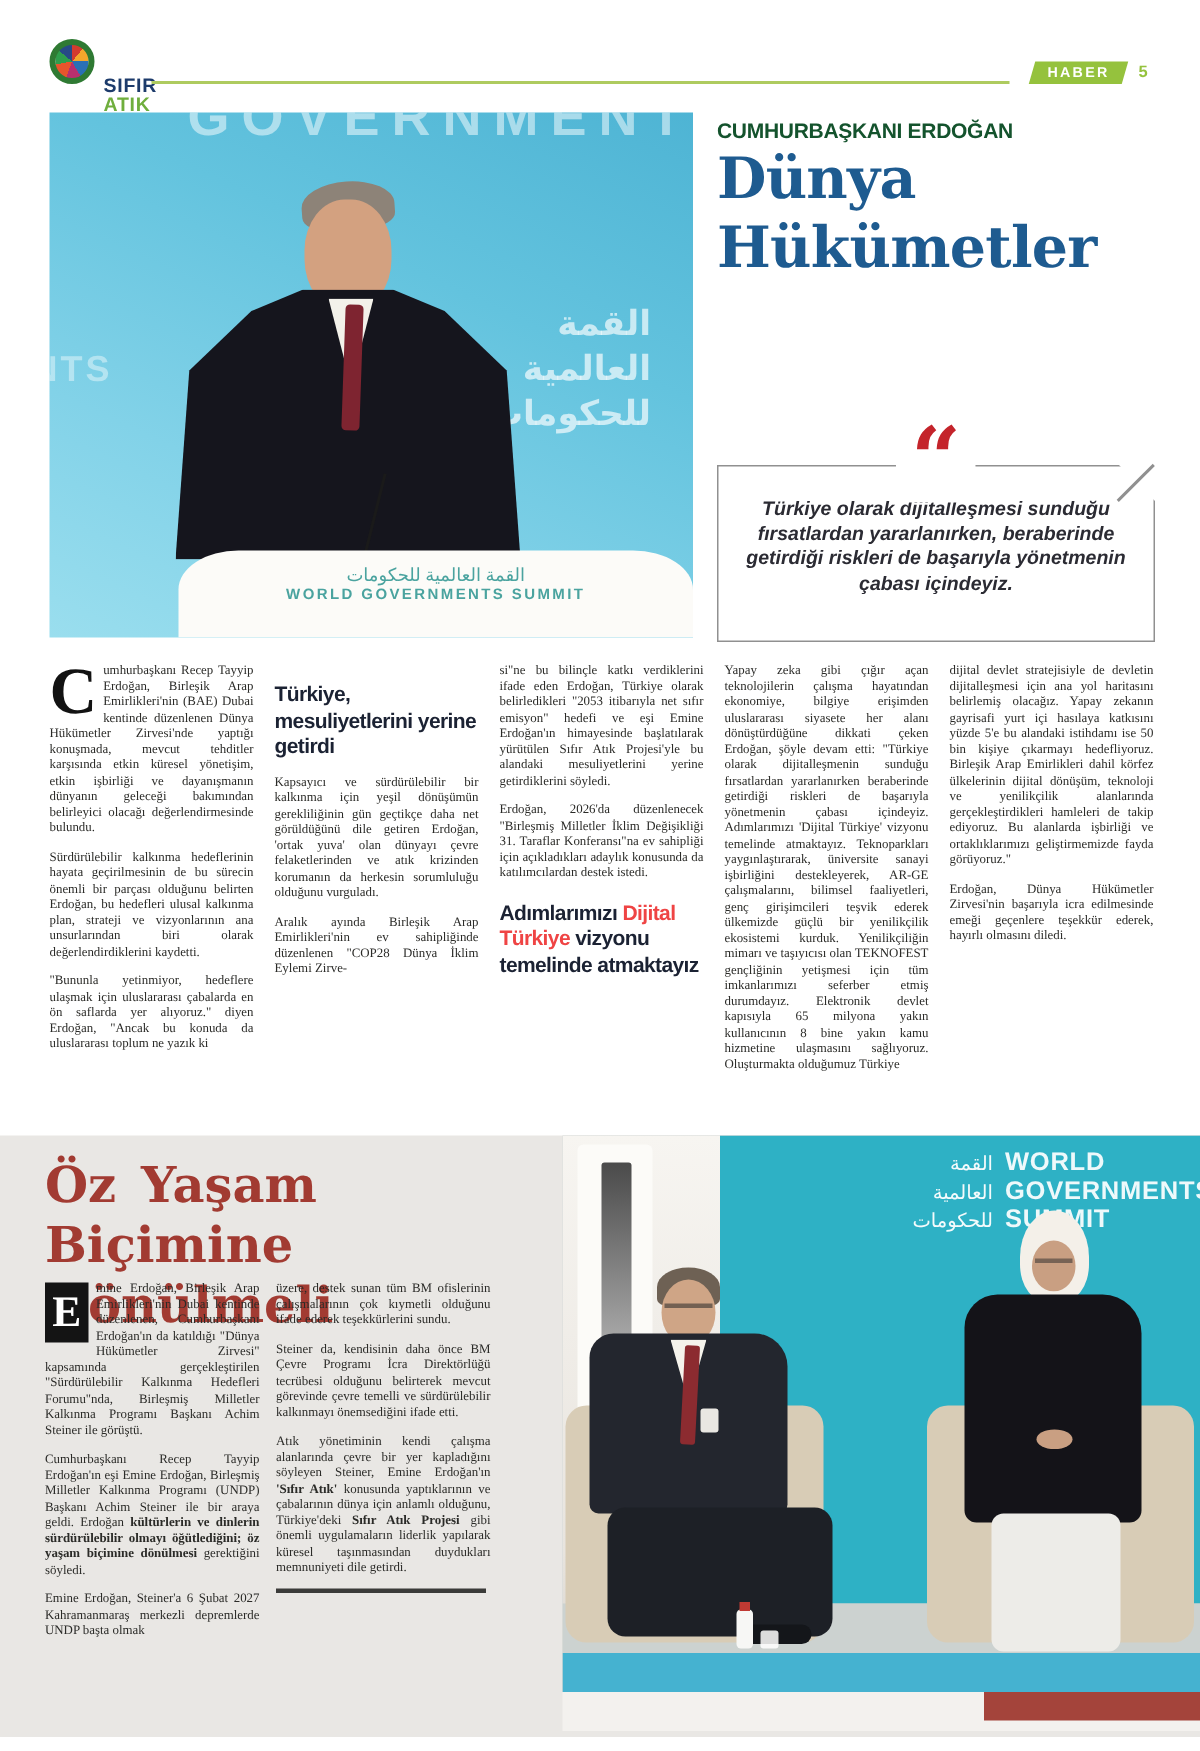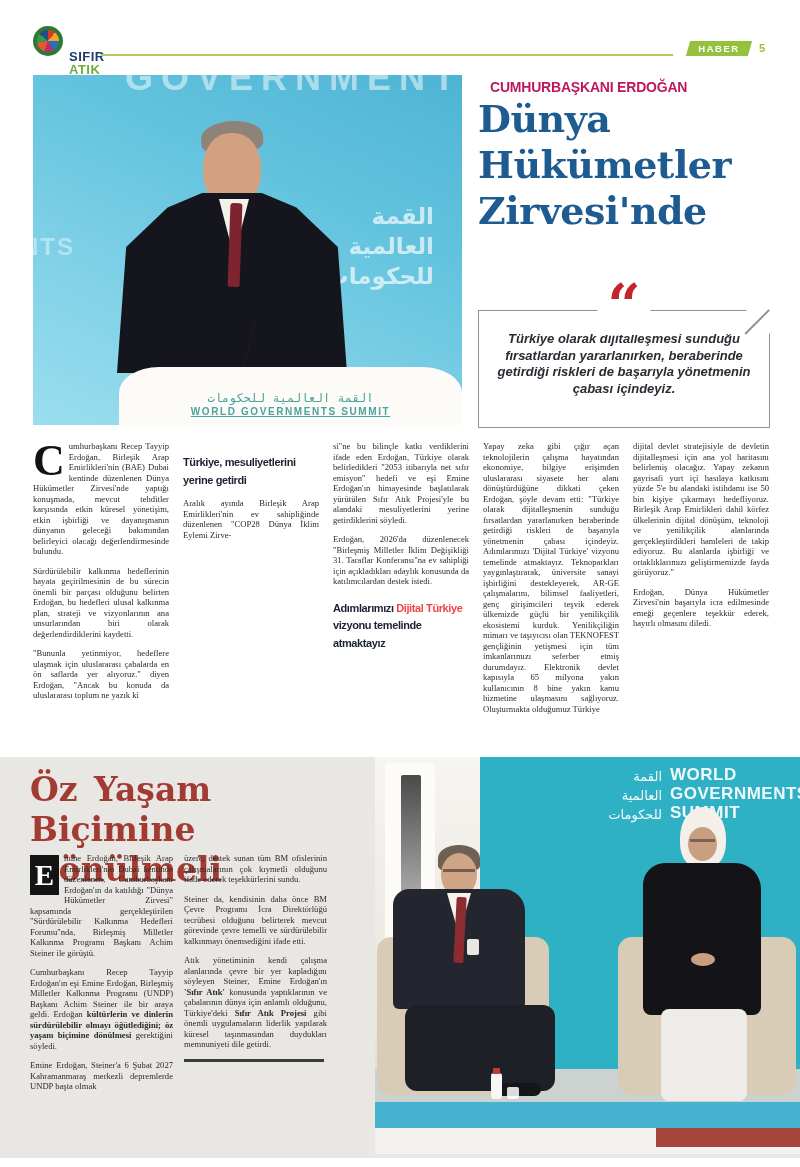--- a/index.html
+++ b/index.html
@@ -29,44 +29,44 @@
     font-weight:bold;font-size:23px;line-height:30px;color:rgba(255,255,255,.66);}
   .hair1{left:168px;top:46px;width:62px;height:32px;background:#8d8378;border-radius:50% 50% 30% 30%;transform:rotate(-4deg);}
   .face1{left:170px;top:58px;width:58px;height:74px;background:#d3a180;border-radius:46%;}
   .suit1{left:84px;top:118px;width:230px;height:180px;background:#15151d;
     clip-path:polygon(37% 0,63% 0,78% 8%,96% 30%,100% 100%,0 100%,4% 30%,22% 8%);}
   .shirt1{left:186px;top:124px;width:30px;height:58px;background:#f3f1ea;clip-path:polygon(0 0,100% 0,50% 100%);}
   .tie1{left:196px;top:128px;width:12px;height:84px;background:#7e2430;border-radius:3px;transform:rotate(2deg);}
   .mic1{left:216px;top:240px;width:2px;height:56px;background:#1a1a1a;transform:rotate(14deg);}
   .podium{left:86px;top:292px;width:343px;height:58px;background:#fcfbf8;
     border-radius:40px 40px 0 0 / 26px 26px 0 0;text-align:center;}
-  .podium .ar{margin-top:24px;font-family:Liberation Mono, monospace;font-size:12px;color:#4aa39f;}
+  .podium .ar{margin-top:9px;font-family:Liberation Serif, serif;font-size:12px;color:#4aa39f;}
   .podium .en{font-family:"Liberation Sans",sans-serif;font-weight:bold;font-size:10px;
-    letter-spacing:1.6px;color:#4aa39f;text-decoration:underline;}
-  
-  .kicker{left:490px;top:79px;width:292px;font-family:"Liberation Sans",sans-serif;font-weight:800;
-    font-size:14px;letter-spacing:-.2px;color:#be185d;}
+    letter-spacing:1.6px;color:#4aa39f;}
+  
+  .kicker{left:478px;top:79px;width:292px;font-family:"Liberation Sans",sans-serif;font-weight:800;
+    font-size:14px;letter-spacing:-.2px;color:#14532d;}
   .headline{left:478px;top:96px;width:300px;font-family:"DejaVu Serif",serif;font-weight:bold;
     font-size:38px;line-height:46px;letter-spacing:-.5px;color:#1e5b90;}
   .qbox{left:478px;top:310px;width:292px;height:118px;border:1.5px solid #909090;box-sizing:border-box;background:#fff;}
   .qcut-tri{position:absolute;top:-2px;right:-2px;width:0;height:0;
     border-top:26px solid #fff;border-left:26px solid transparent;}
   .qcut-line{position:absolute;top:10px;right:-5px;width:34px;height:1.5px;background:#909090;transform:rotate(-45deg);}
   .qmark{position:absolute;top:-34px;left:50%;transform:translateX(-50%);background:#fff;padding:0 10px;
     font-family:"DejaVu Serif",serif;font-weight:bold;font-size:58px;line-height:58px;color:#c4242b;}
   .qtext{padding:20px 18px 0;font-family:"Liberation Sans",sans-serif;font-weight:bold;font-style:italic;
     font-size:13px;line-height:16.5px;text-align:center;color:#2b2b33;}
   
   .cols{left:33px;top:441px;width:737px;height:316px;display:flex;gap:14px;overflow:hidden;}
   .col{width:136px;flex:none;font-size:8.6px;line-height:10.5px;text-align:justify;color:#2b2b28;}
   .col p{margin:0 0 9px 0;}
   .dropcap{float:left;font-weight:bold;color:#121212;font-size:44px;line-height:36px;margin:2px 4px 0 0;}
   .dropcap-box{float:left;background:#141414;color:#fff;font-weight:bold;font-size:29px;line-height:40px;
     width:29px;height:40px;text-align:center;margin:2px 5px 2px 0;}
-  .subhead{font-family:"Liberation Sans",sans-serif;font-weight:800;font-size:11px;line-height:17.5px;
+  .subhead{font-family:"Liberation Sans",sans-serif;font-weight:800;font-size:14px;line-height:17.5px;
     letter-spacing:-.4px;color:#1b2233;text-align:left;margin:13px 0 9px 0;}
   .subhead .red{color:#ef4444;text-align:center;}
   
   .bottom{left:0;top:757px;width:800px;height:401px;background:#e9e7e4;}
   .bh{left:30px;top:13px;width:352px;font-family:"DejaVu Serif",serif;font-weight:bold;
     font-size:33px;line-height:40px;word-spacing:5px;color:#a23b32;}
   .bcols{left:30px;top:96px;width:300px;display:flex;gap:11px;}
   .bcol{width:143px;flex:none;font-size:8.6px;line-height:10.5px;text-align:justify;color:#2b2b28;}
   .bcol p{margin:0 0 9px 0;}
   .endrule{width:140px;border-top:3px solid #3b3b39;margin-top:2px;}
@@ -139,38 +139,38 @@
     <div class="abs podium">
       <div class="ar">القمة العالمية للحكومات</div>
       <div class="en">WORLD GOVERNMENTS SUMMIT</div>
     </div>
   </div>
 
   <div class="abs kicker">CUMHURBAŞKANI ERDOĞAN</div>
   <div class="abs headline">
     <div>Dünya</div>
     <div>Hükümetler</div>
-    <div>Zirvesi'nde</div>
   </div>
 
   <div class="abs qbox">
     <div class="qcut-tri"></div>
     <div class="qcut-line"></div>
     <div class="qmark">“</div>
     <div class="qtext">Türkiye olarak dijitalleşmesi sunduğu fırsatlardan yararlanırken, beraberinde getirdiği riskleri de başarıyla yönetmenin çabası içindeyiz.</div>
   </div>
 
   <div class="abs cols">
     <div class="col">
       <p><span class="dropcap">C</span><span>umhurbaşkanı Recep Tayyip Erdoğan, Birleşik Arap Emirlikleri'nin (BAE) Dubai kentinde düzenlenen Dünya Hükümetler Zirvesi'nde yaptığı konuşmada, mevcut tehditler karşısında etkin küresel yönetişim, etkin işbirliği ve dayanışmanın dünyanın geleceği bakımından belirleyici olacağı değerlendirmesinde bulundu.</span></p>
       <p>Sürdürülebilir kalkınma hedeflerinin hayata geçirilmesinin de bu sürecin önemli bir parçası olduğunu belirten Erdoğan, bu hedefleri ulusal kalkınma plan, strateji ve vizyonlarının ana unsurlarından biri olarak değerlendirdiklerini kaydetti.</p>
       <p>"Bununla yetinmiyor, hedeflere ulaşmak için uluslararası çabalarda en ön saflarda yer alıyoruz." diyen Erdoğan, "Ancak bu konuda da uluslararası toplum ne yazık ki</p>
     </div>
     <div class="col">
       <div class="subhead">Türkiye, mesuliyetlerini yerine getirdi</div>
+      <p>Kapsayıcı ve sürdürülebilir bir kalkınma için yeşil dönüşümün gerekliliğinin gün geçtikçe daha net görüldüğünü dile getiren Erdoğan, 'ortak yuva' olan dünyayı çevre felaketlerinden ve atık krizinden korumanın da herkesin sorumluluğu olduğunu vurguladı.</p>
       <p>Aralık ayında Birleşik Arap Emirlikleri'nin ev sahipliğinde düzenlenen "COP28 Dünya İklim Eylemi Zirve-</p>
     </div>
     <div class="col">
       <p>si"ne bu bilinçle katkı verdiklerini ifade eden Erdoğan, Türkiye olarak belirledikleri "2053 itibarıyla net sıfır emisyon" hedefi ve eşi Emine Erdoğan'ın himayesinde başlatılarak yürütülen Sıfır Atık Projesi'yle bu alandaki mesuliyetlerini yerine getirdiklerini söyledi.</p>
       <p>Erdoğan, 2026'da düzenlenecek "Birleşmiş Milletler İklim Değişikliği 31. Taraflar Konferansı"na ev sahipliği için açıkladıkları adaylık konusunda da katılımcılardan destek istedi.</p>
       <div class="subhead">
         <span>Adımlarımızı </span><span class="red">Dijital Türkiye</span><span> vizyonu temelinde atmaktayız</span>
       </div>
     </div>
     <div class="col">

